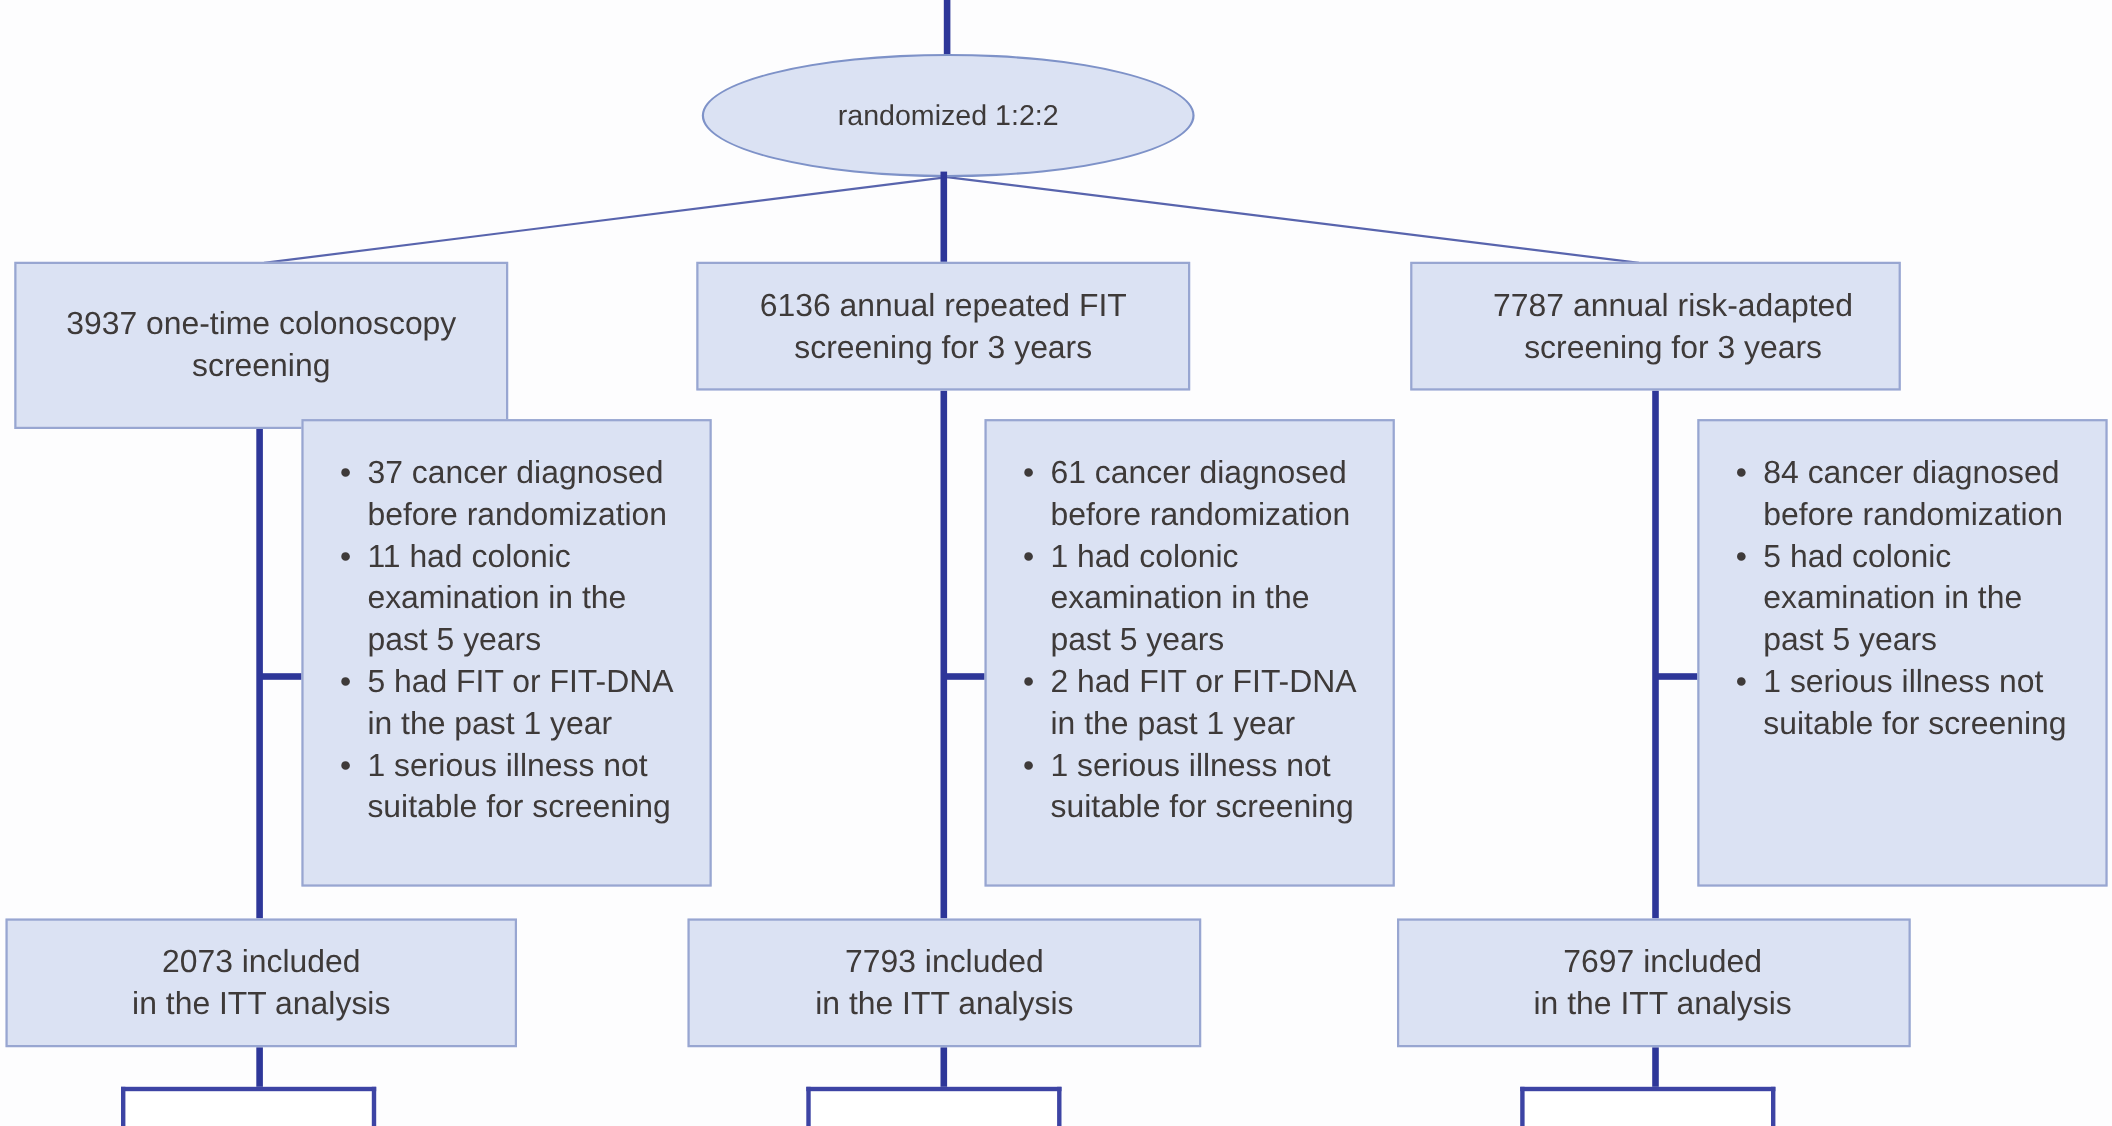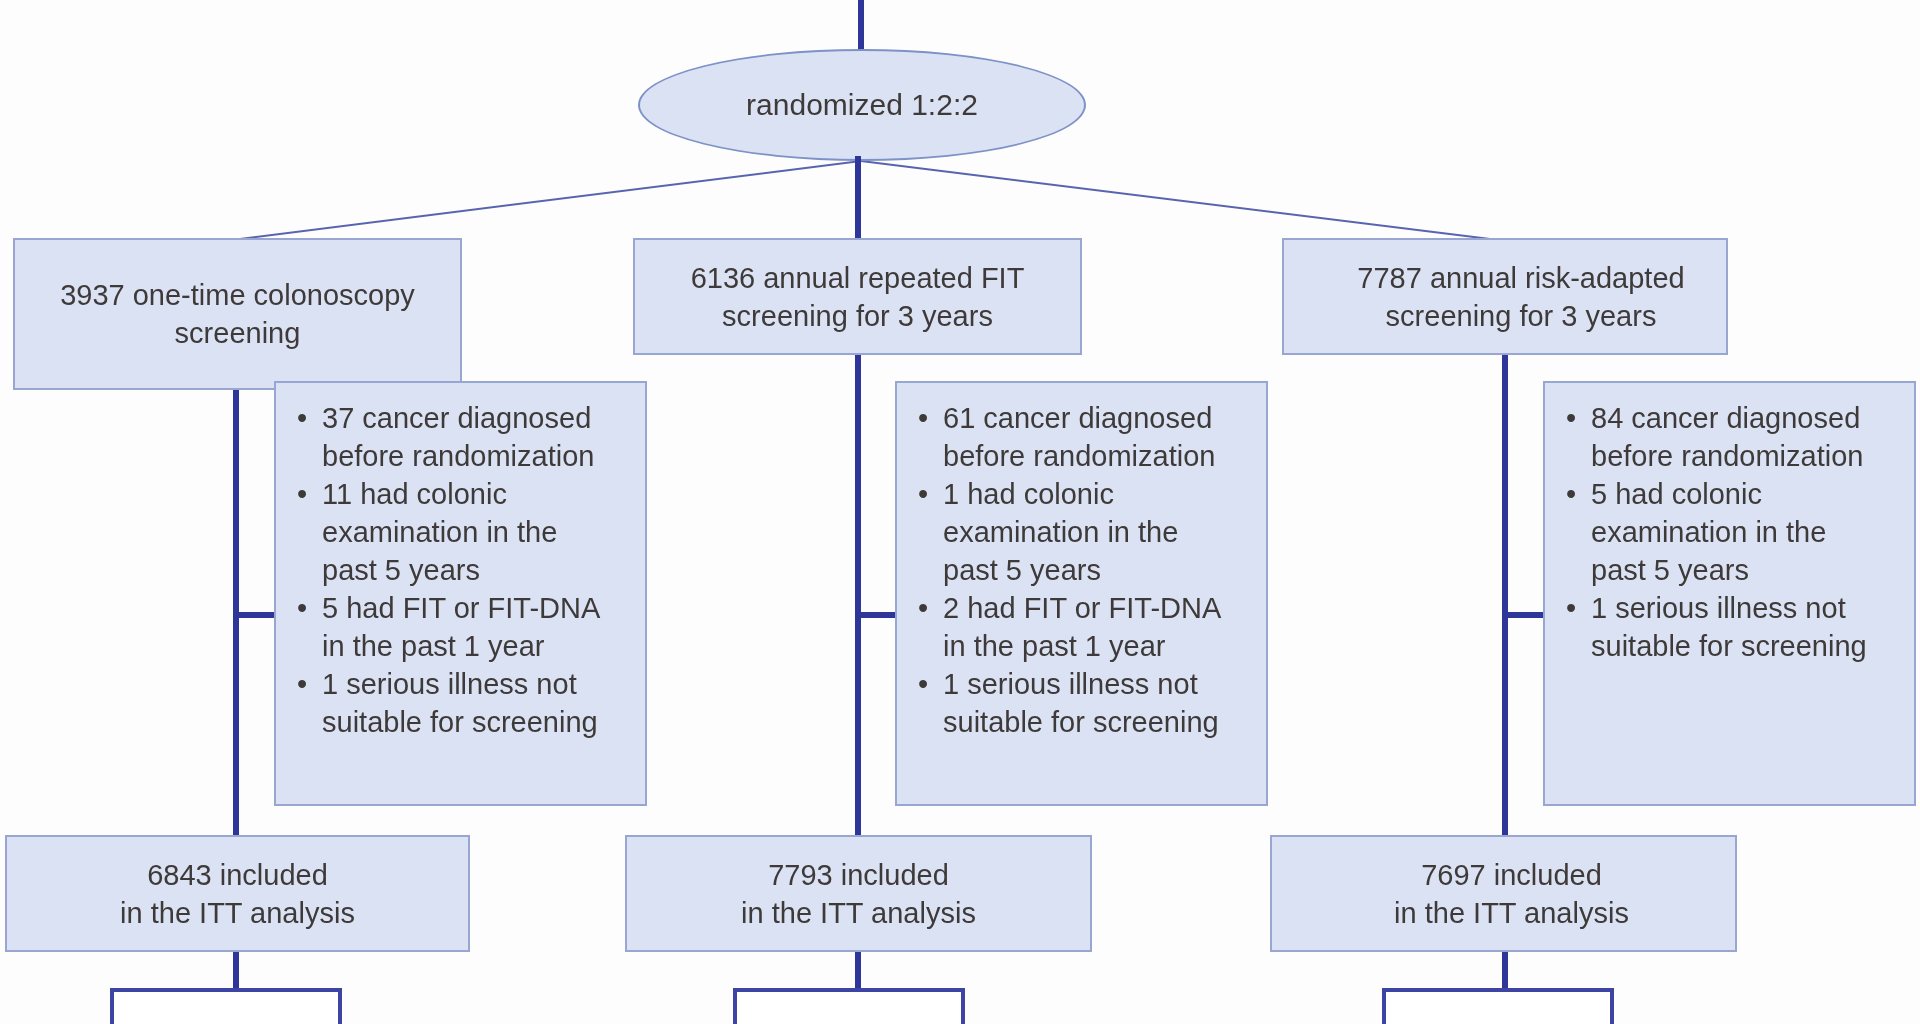--- a/index.html
+++ b/index.html
@@ -12,28 +12,28 @@
   
   .nodebox{
     position:absolute;background:#dbe2f3;border:2px solid #98a6d1;
     box-sizing:border-box;display:flex;align-items:center;justify-content:center;
     text-align:center;font-size:29px;line-height:38px;white-space:pre-line;
   }
   .ellipse{
     position:absolute;left:638px;top:49px;width:448px;height:112px;
     background:#dbe2f3;border:2px solid #7e92c8;border-radius:50%;
     box-sizing:border-box;display:flex;align-items:center;justify-content:center;
-    font-size:30px;color:#3e3a39;
+    font-size:26px;color:#3e3a39;
   }
   .excbox{
     position:absolute;top:381px;width:373px;height:425px;
     background:#dbe2f3;border:2px solid #98a6d1;box-sizing:border-box;
     padding:16px 10px 0 19px;font-size:29px;line-height:38px;
   }
-  .excbox ul{list-style:none;margin:0;padding:0;}
+  .excbox ul{list-style:none;margin:12px;padding:0;}
   .excbox li{position:relative;padding-left:27px;white-space:pre-line;}
   .excbox li::before{content:"\2022";position:absolute;left:2px;top:0;}
   .exc-title{white-space:pre-line;}
   
   .vline{position:absolute;width:6px;background:#2e3799;}
   .hline{position:absolute;height:6px;background:#2e3799;}
   .bracket{
     position:absolute;top:988px;width:232px;height:60px;background:#ffffff;
     border:4px solid #3d44a4;border-bottom:none;box-sizing:border-box;
   }
@@ -93,21 +93,21 @@
 before randomization</li>
           <li>11 had colonic
 examination in the
 past 5 years</li>
           <li>5 had FIT or FIT-DNA
 in the past 1 year</li>
           <li>1 serious illness not
 suitable for screening</li>
         </ul>
     </div>
-    <div class="nodebox itt"><span class="itt-text">6843 included
+    <div class="nodebox itt"><span class="itt-text">2073 included
 in the ITT analysis</span></div>
     <div class="bracket"></div>
   </div>
 
   <div class="column col1">
     <div class="vline trunk-upper"></div>
     <div class="hline elbow"></div>
     <div class="vline trunk-lower"></div>
     <div class="nodebox arm"><span class="arm-text">6136 annual repeated FIT
 screening for 3 years</span></div>

